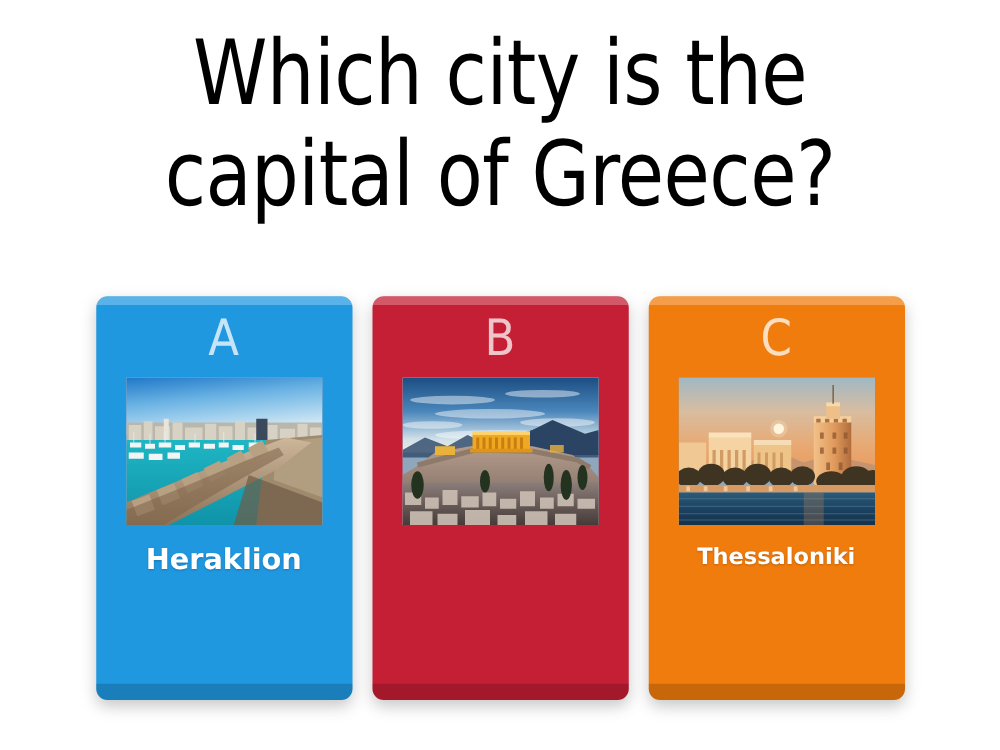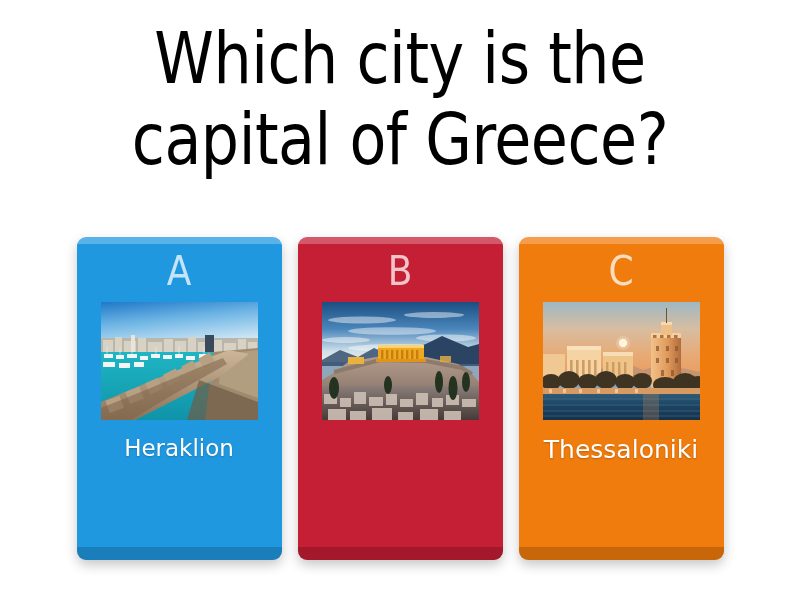--- a/index.html
+++ b/index.html
@@ -103,30 +103,30 @@
     position: relative;
     overflow: hidden;
     background: #8fa7bd;
     flex: none;
   }
   .card-image svg { display: block; width: 157px; height: 118px; }
 
   .card-label {
     margin-top: 16px;
     font-family: "DejaVu Sans", "Liberation Sans", sans-serif;
-    font-weight: normal;
+    font-weight: bold;
     font-size: 23px;
     line-height: 1.1;
     color: #ffffff;
     text-align: left;
     text-shadow: 0 1px 2px rgba(0,0,0,0.22);
     padding: 0 4px;
     white-space: nowrap;
   }
-  .card-label.small { font-size: 25px; }
+  .card-label.small { font-size: 18px; }
 </style>
 </head>
 <body>
 
 <div class="quiz-root">
 
   <div class="question">Which city is the capital of Greece?</div>
 
   <div class="answers">
 

